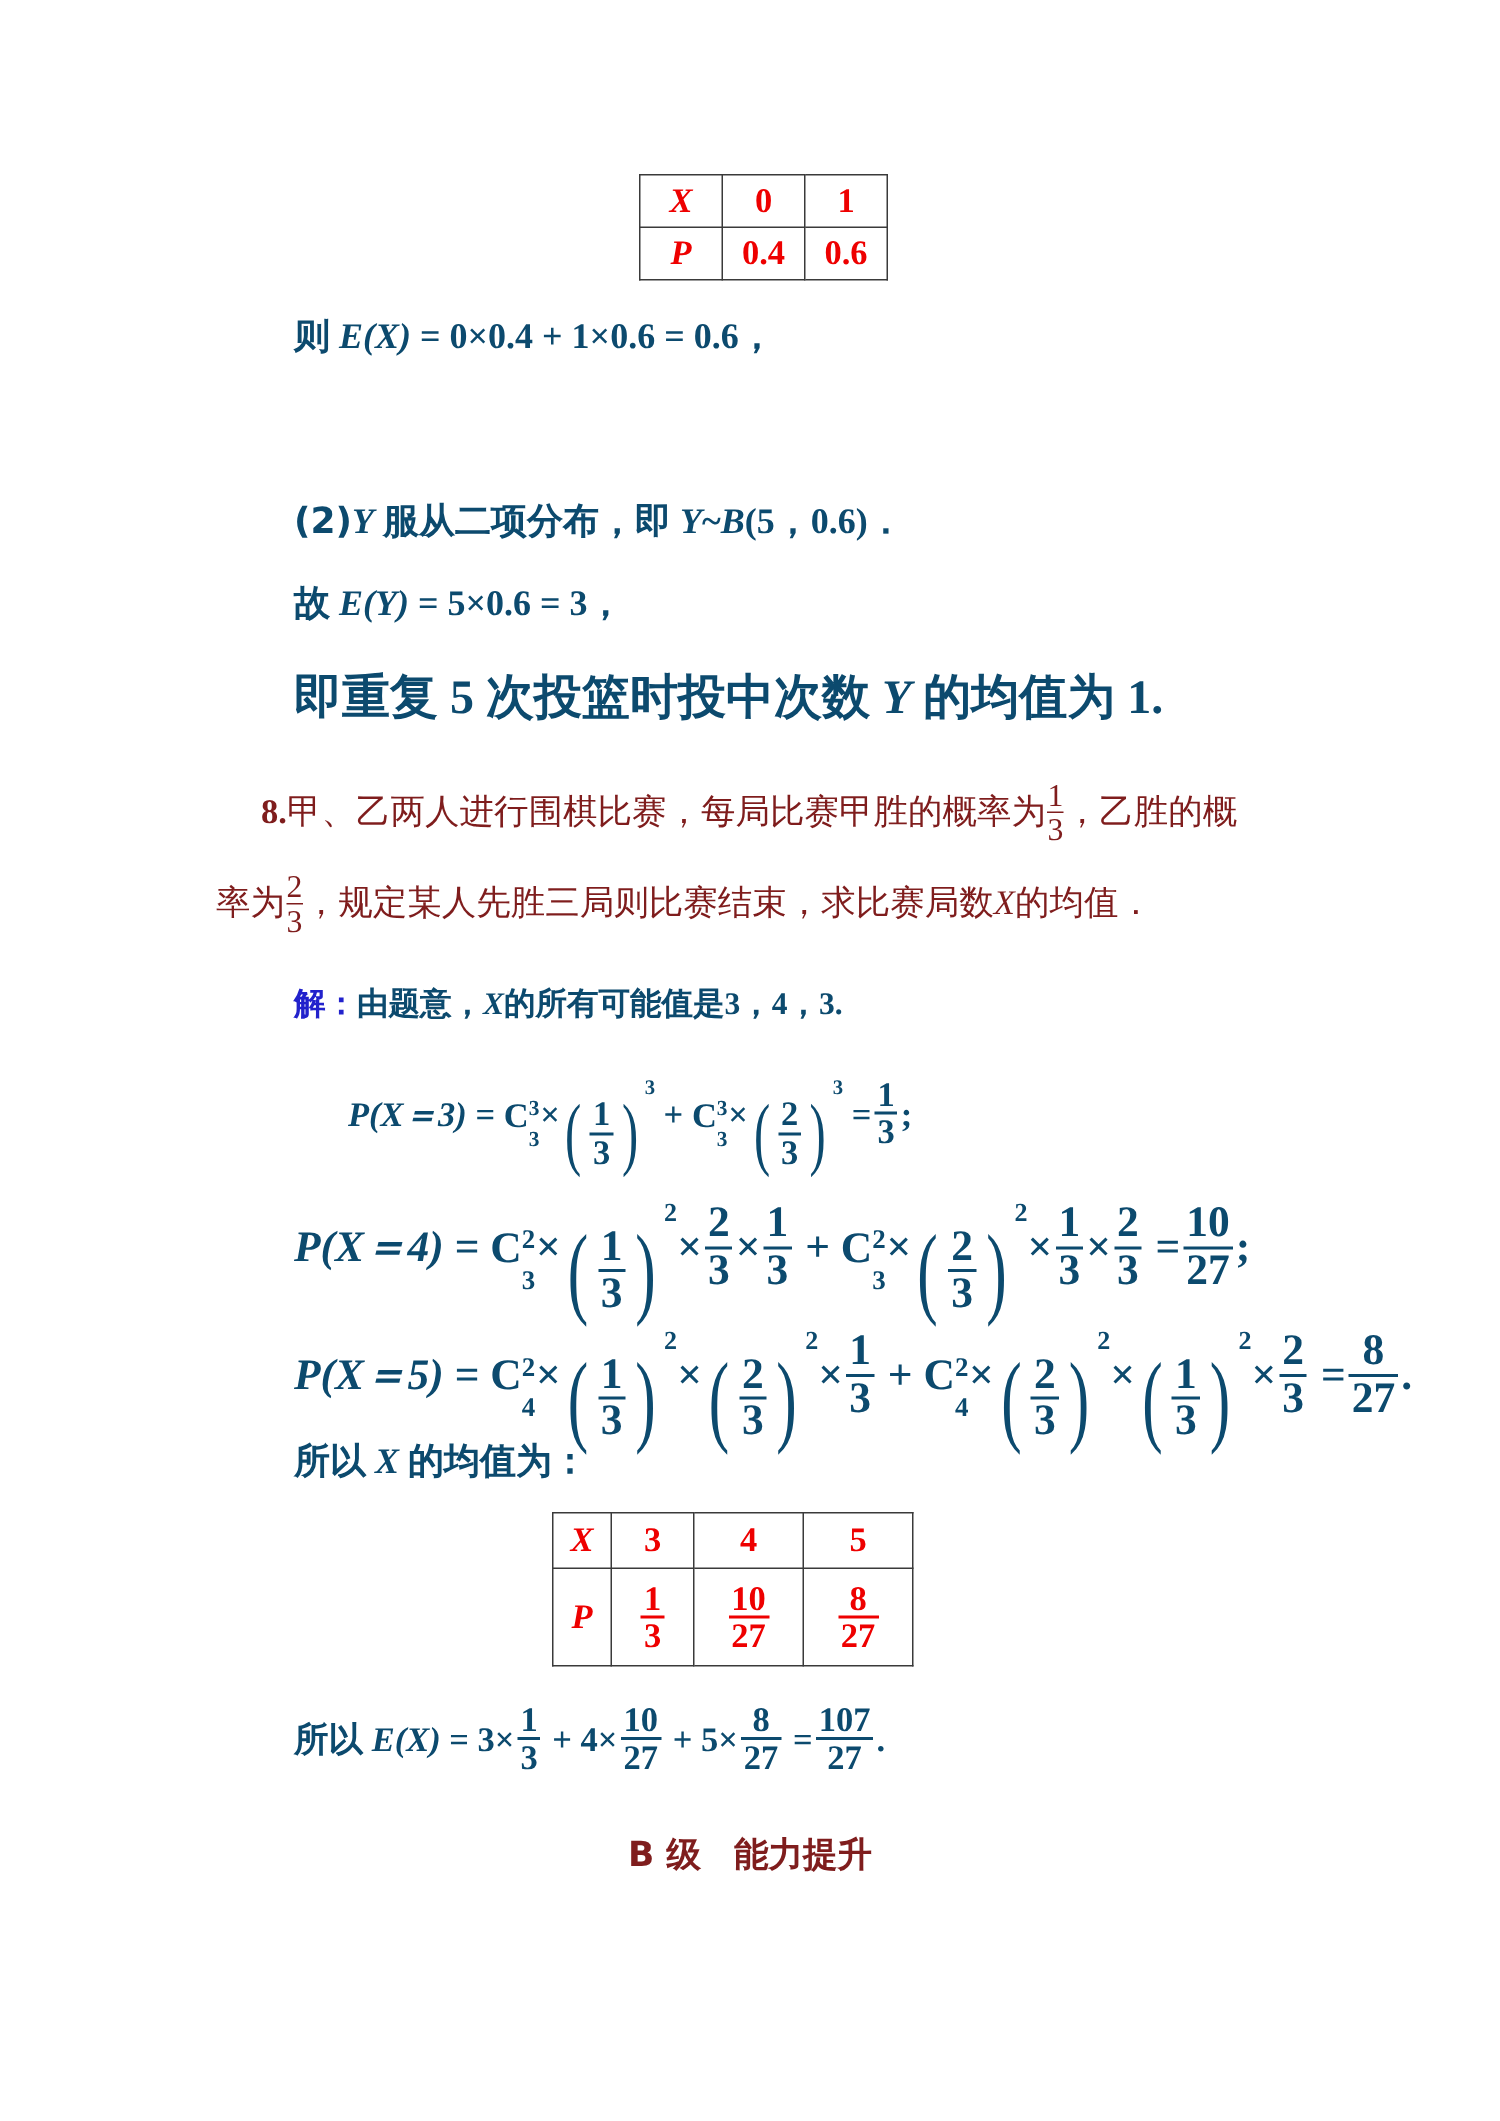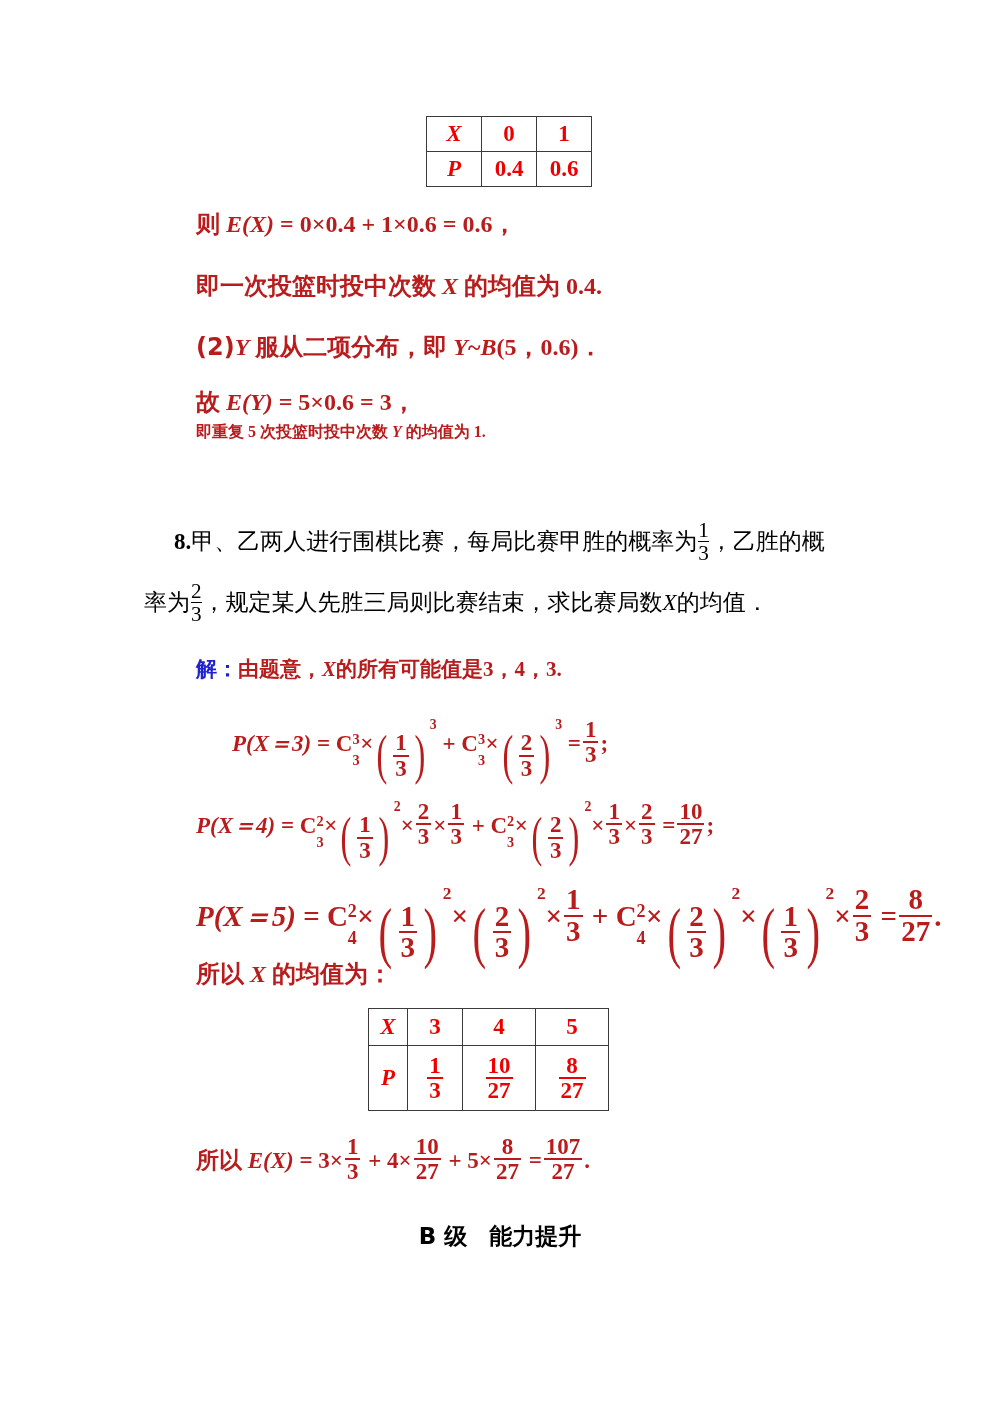--- a/index.html
+++ b/index.html
@@ -22,29 +22,29 @@
     background: #ffffff;
   }
 
   
   .line {
     position: absolute;
     white-space: nowrap;
     line-height: 1;
   }
   .red {
-    color: #b91c1c;
+    color: #0c4a6e;
     font-weight: bold;
   }
   .blue {
     color: #2222cc;
     font-weight: bold;
   }
   .black {
-    color: #000000;
+    color: #7f1d1d;
   }
   .cn {
     font-family: "DejaVu Sans", "Liberation Sans", sans-serif;
     font-weight: bold;
   }
   .cn-q {
     font-family: "DejaVu Sans", "Liberation Sans", sans-serif;
     font-weight: normal;
   }
   .mi {
@@ -172,28 +172,28 @@
   #table2 td.c1 { width: 52px; }
   #table2 td.c2 { width: 70px; }
   #table2 td.c3 { width: 70px; }
   #table2 tr.prow td { height: 62px; }
 
   
   #l-ex       { left: 196px; top: 212px;  font-size: 24px; }
   #l-meaning1 { left: 196px; top: 274px;  font-size: 24px; }
   #l-binom    { left: 196px; top: 335px;  font-size: 24px; }
   #l-ey       { left: 196px; top: 390px;  font-size: 24px; }
-  #l-meaning2 { left: 196px; top: 424px;  font-size: 16px; }
+  #l-meaning2 { left: 196px; top: 448px;  font-size: 32px; }
 
   #q8-l1      { left: 174px; top: 519px;  font-size: 23px; }
   #q8-l2      { left: 144px; top: 580px;  font-size: 23px; }
 
   #l-solve    { left: 196px; top: 659px;  font-size: 21px; }
   #l-px3      { left: 196px; top: 718px;  font-size: 23px; margin-left: 36px; }
-  #l-px4      { left: 196px; top: 800px;  font-size: 23px; }
+  #l-px4      { left: 196px; top: 800px;  font-size: 29px; }
   #l-px5      { left: 196px; top: 885px;  font-size: 29px; }
   #l-distlbl  { left: 196px; top: 962px;  font-size: 24px; }
   #l-exfinal  { left: 196px; top: 1135px; font-size: 23px; }
 
   #h-blevel   { left: 0;     top: 1225px; width: 1000px; text-align: center; font-size: 23px; white-space: nowrap; }
   #b1-l1      { left: 144px; top: 1285px; font-size: 23px; }
 </style>
 </head>
 <body>
 
@@ -218,26 +218,20 @@
     <span class="cn">则</span>
     <span class="mi">E(X)</span>
     <span class="op">=</span>
     <span class="mn">0</span><span class="times">×</span><span class="mn">0.4</span>
     <span class="op">+</span>
     <span class="mn">1</span><span class="times">×</span><span class="mn">0.6</span>
     <span class="op">=</span>
     <span class="mn">0.6</span><span class="cn">，</span>
   </div>
 
-  <div class="line red" id="l-meaning1">
-    <span class="cn">即一次投篮时投中次数</span>
-    <span class="mi">X</span>
-    <span class="cn">的均值为</span>
-    <span class="mn">0.4.</span>
-  </div>
 
   <div class="line red" id="l-binom">
     <span class="cn">(2)</span><span class="mi">Y</span>
     <span class="cn">服从二项分布，即</span>
     <span class="mi">Y</span><span class="op">~</span><span class="mi">B</span><span class="mn">(5，0.6)．</span>
   </div>
 
   <div class="line red" id="l-ey">
     <span class="cn">故</span>
     <span class="mi">E(Y)</span>

